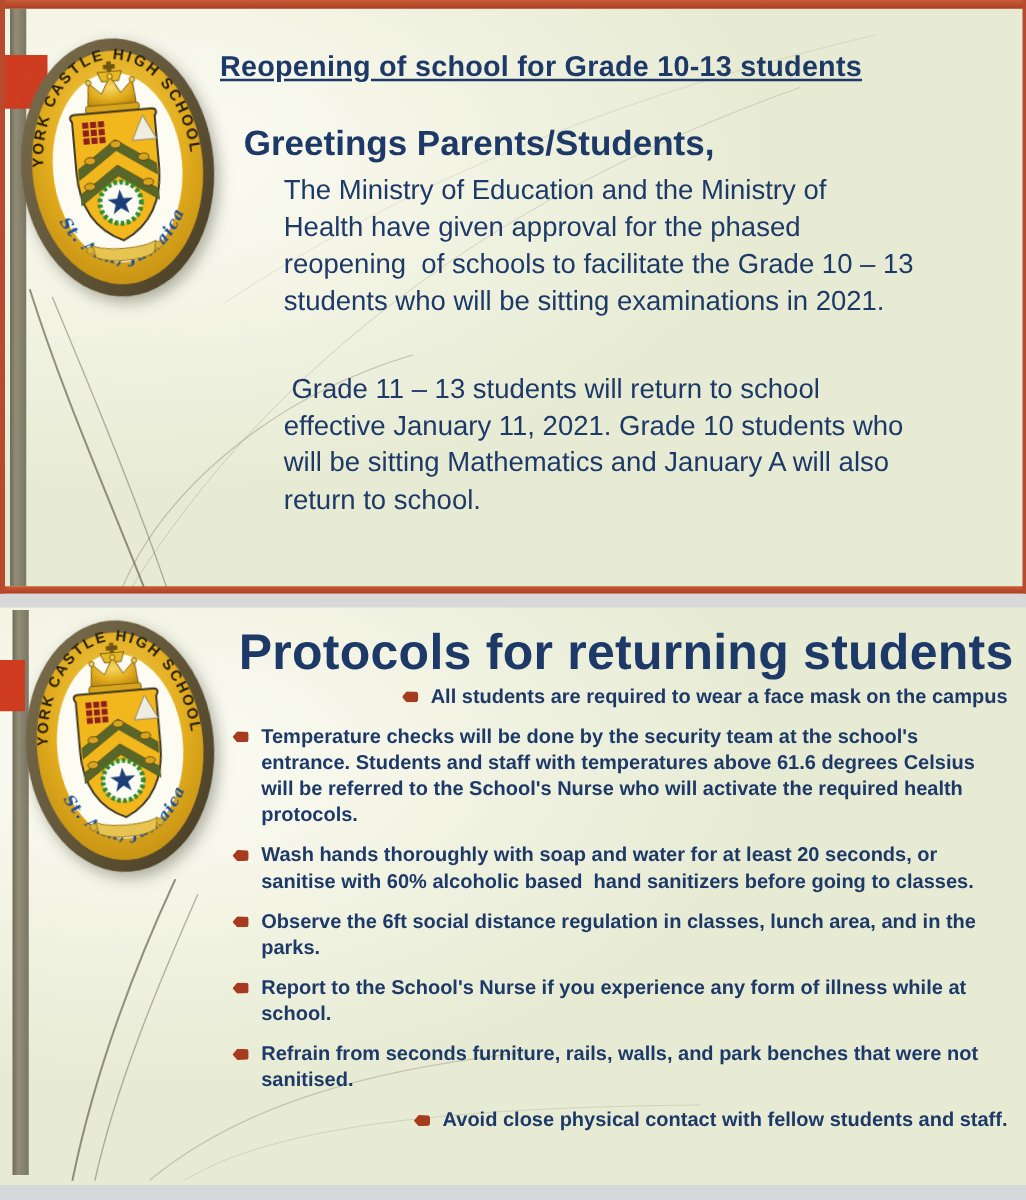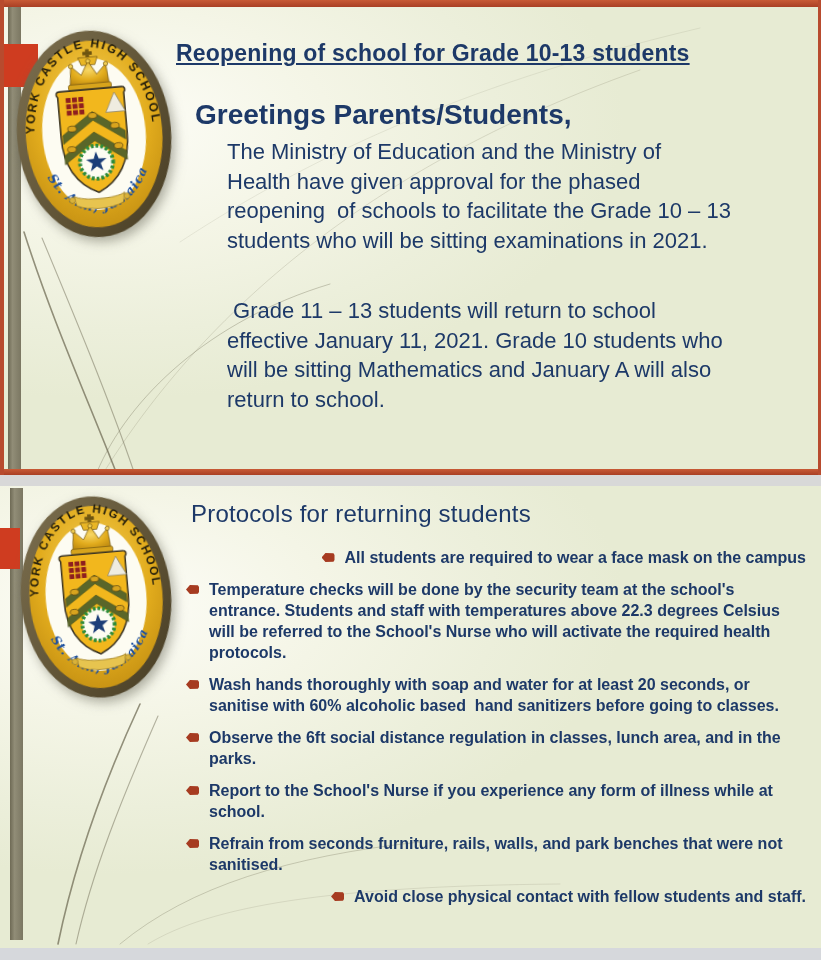--- a/index.html
+++ b/index.html
@@ -34,21 +34,21 @@
   .slide2 .crest{left:20px;top:2px;width:152px;height:216px;}
   .crest svg{width:100%;height:100%;}
   
   .navy{color:#1d3968;}
   .s1-title{position:absolute;left:176px;top:40px;z-index:5;font-size:23px;font-weight:bold;letter-spacing:.2px;text-decoration:underline;}
   .s1-greeting{position:absolute;left:195px;top:99px;z-index:5;font-size:28px;font-weight:bold;}
   .para{position:absolute;left:195px;z-index:5;font-size:22px;font-weight:normal;line-height:29.5px;margin-left:32px;}
   .para .line{white-space:pre;}
   .para1{top:137px;}
   .para2{top:296px;}
-  .s2-title{position:absolute;left:191px;top:14px;z-index:5;font-size:24px;font-weight:normal;letter-spacing:.2px;}
+  .s2-title{position:absolute;left:191px;top:14px;z-index:5;font-size:40px;font-weight:bold;letter-spacing:.2px;}
   .bullets{position:absolute;left:186px;top:61px;width:620px;z-index:5;list-style:none;margin:0;padding:0;}
   .bullets li{display:flex;align-items:flex-start;margin-bottom:11px;font-size:16px;font-weight:bold;
               line-height:21px;color:#1d3968;justify-content:flex-end;}
   .bullet-marker{flex:0 0 13px;width:13px;height:9px;margin:6px 10px 0 0;background:#a63b20;
                  clip-path:polygon(0 50%,30% 0,92% 4%,100% 22%,100% 78%,92% 96%,30% 100%);}
   .bullet-text{white-space:pre-wrap;}
   .divider{width:821px;height:11px;background:#d8d8d8;}
   .bottom-strip{width:821px;height:12px;background:#d6d8dc;}
 </style>
 </head>
@@ -240,21 +240,21 @@
 
     <h2 class="s2-title navy" style="margin:0;">Protocols for returning students</h2>
 
     <ul class="bullets">
       <li>
           <span class="bullet-marker"></span>
           <span class="bullet-text">All students are required to wear a face mask on the campus</span>
         </li>
       <li>
           <span class="bullet-marker"></span>
-          <span class="bullet-text">Temperature checks will be done by the security team at the school's entrance. Students and staff with temperatures above 22.3 degrees Celsius will be referred to the School's Nurse who will activate the required health protocols.</span>
+          <span class="bullet-text">Temperature checks will be done by the security team at the school's entrance. Students and staff with temperatures above 61.6 degrees Celsius will be referred to the School's Nurse who will activate the required health protocols.</span>
         </li>
       <li>
           <span class="bullet-marker"></span>
           <span class="bullet-text">Wash hands thoroughly with soap and water for at least 20 seconds, or sanitise with 60% alcoholic based  hand sanitizers before going to classes.</span>
         </li>
       <li>
           <span class="bullet-marker"></span>
           <span class="bullet-text">Observe the 6ft social distance regulation in classes, lunch area, and in the parks.</span>
         </li>
       <li>

